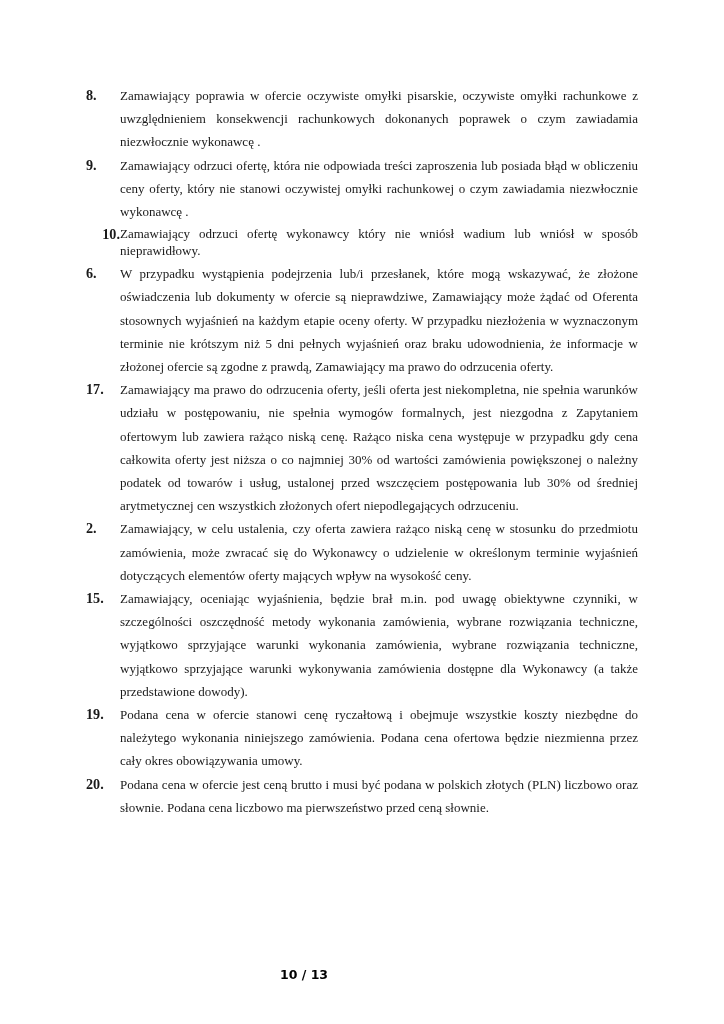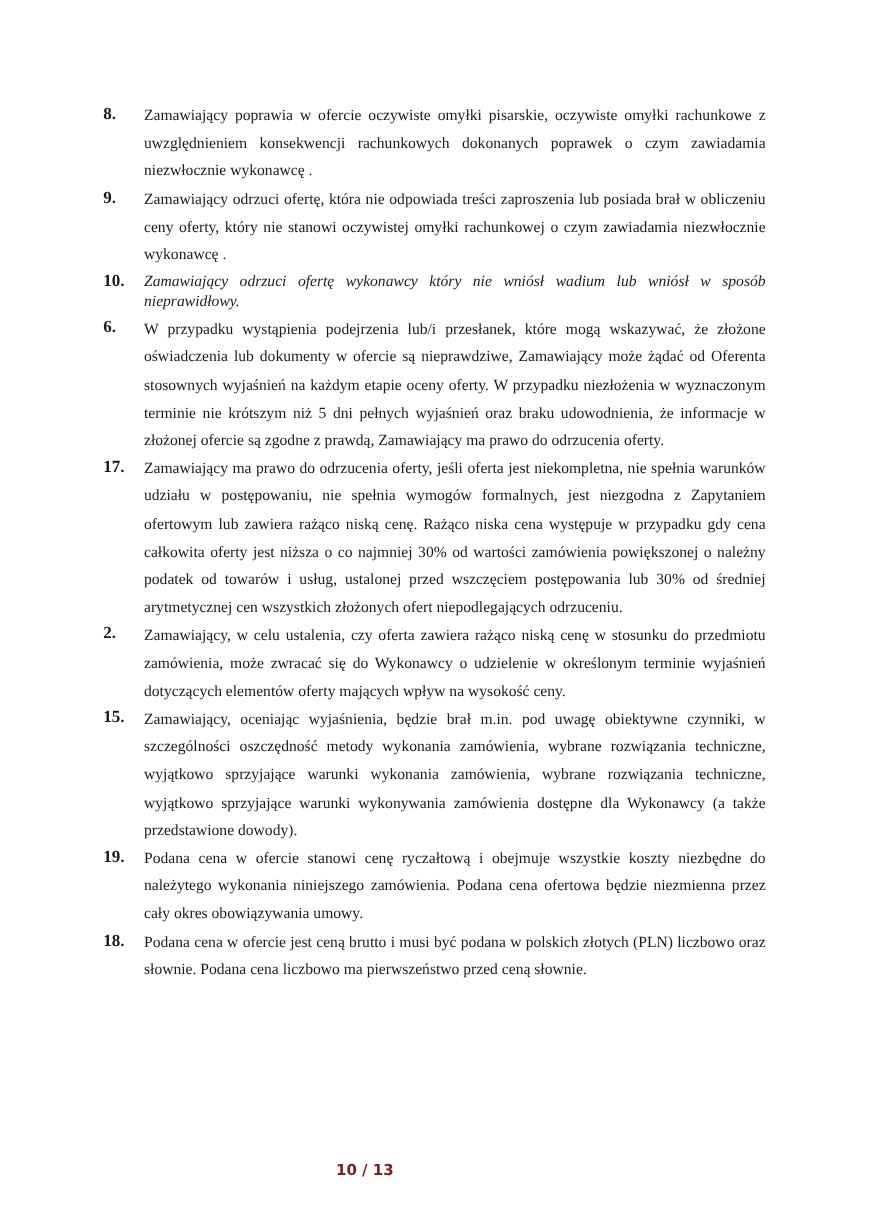--- a/index.html
+++ b/index.html
@@ -49,49 +49,49 @@
       flex: 1 1 auto;
       font-size: 13px;
       line-height: 23.2px;
       text-align: justify;
       margin: 0;
     }
     .item.tight .text {
       line-height: 16.5px;
       padding-top: 3px;
       padding-bottom: 3px;
-      font-style: italic;
     }
     .item.tight .num {
       line-height: 23.2px;
+      text-align: right;
     }
     .footer {
       position: absolute;
       left: 0;
       width: 608px;
       top: 967px;
       text-align: center;
       font-family: "DejaVu Sans", "Liberation Sans", sans-serif;
       font-weight: bold;
       font-size: 12.5px;
-      color: #7f1d1d;
+      color: #000000;
     }
   </style>
 </head>
 <body>
 
 <div class="page">
   <ol class="list">
     <li class="item">
       <span class="num">8.</span>
       <p class="text">Zamawiający poprawia w ofercie oczywiste omyłki pisarskie, oczywiste omyłki rachunkowe z uwzględnieniem konsekwencji rachunkowych dokonanych poprawek o czym zawiadamia niezwłocznie wykonawcę .</p>
     </li>
     <li class="item">
       <span class="num">9.</span>
-      <p class="text">Zamawiający odrzuci ofertę, która nie odpowiada treści zaproszenia lub posiada brał w obliczeniu ceny oferty, który nie stanowi oczywistej omyłki rachunkowej o czym zawiadamia niezwłocznie wykonawcę .</p>
+      <p class="text">Zamawiający odrzuci ofertę, która nie odpowiada treści zaproszenia lub posiada błąd w obliczeniu ceny oferty, który nie stanowi oczywistej omyłki rachunkowej o czym zawiadamia niezwłocznie wykonawcę .</p>
     </li>
     <li class="item tight">
       <span class="num">10.</span>
       <p class="text">Zamawiający odrzuci ofertę wykonawcy który  nie wniósł wadium lub wniósł w sposób nieprawidłowy.</p>
     </li>
     <li class="item">
       <span class="num">6.</span>
       <p class="text">W przypadku wystąpienia podejrzenia lub/i przesłanek, które mogą wskazywać, że złożone oświadczenia lub dokumenty w ofercie są nieprawdziwe, Zamawiający może żądać od Oferenta stosownych wyjaśnień na każdym etapie oceny oferty. W przypadku niezłożenia w wyznaczonym terminie nie krótszym niż 5 dni pełnych wyjaśnień oraz braku udowodnienia, że informacje w złożonej ofercie są zgodne z prawdą, Zamawiający ma prawo do odrzucenia oferty.</p>
     </li>
     <li class="item">
@@ -104,19 +104,19 @@
     </li>
     <li class="item">
       <span class="num">15.</span>
       <p class="text">Zamawiający, oceniając wyjaśnienia, będzie brał m.in. pod uwagę obiektywne czynniki, w szczególności oszczędność metody wykonania zamówienia, wybrane rozwiązania techniczne, wyjątkowo sprzyjające warunki wykonania zamówienia, wybrane rozwiązania techniczne, wyjątkowo sprzyjające warunki wykonywania zamówienia dostępne dla Wykonawcy (a także przedstawione dowody).</p>
     </li>
     <li class="item">
       <span class="num">19.</span>
       <p class="text">Podana cena w ofercie stanowi cenę ryczałtową i obejmuje wszystkie koszty niezbędne do należytego wykonania niniejszego zamówienia. Podana cena ofertowa będzie niezmienna przez cały okres obowiązywania umowy.</p>
     </li>
     <li class="item">
-      <span class="num">18.</span>
+      <span class="num">20.</span>
       <p class="text">Podana cena w ofercie jest ceną brutto i musi być podana w polskich złotych (PLN) liczbowo oraz słownie. Podana cena liczbowo ma pierwszeństwo przed ceną słownie.</p>
     </li>
   </ol>
 
   <div class="footer">10 / 13</div>
 </div>
 
 </body></html>

